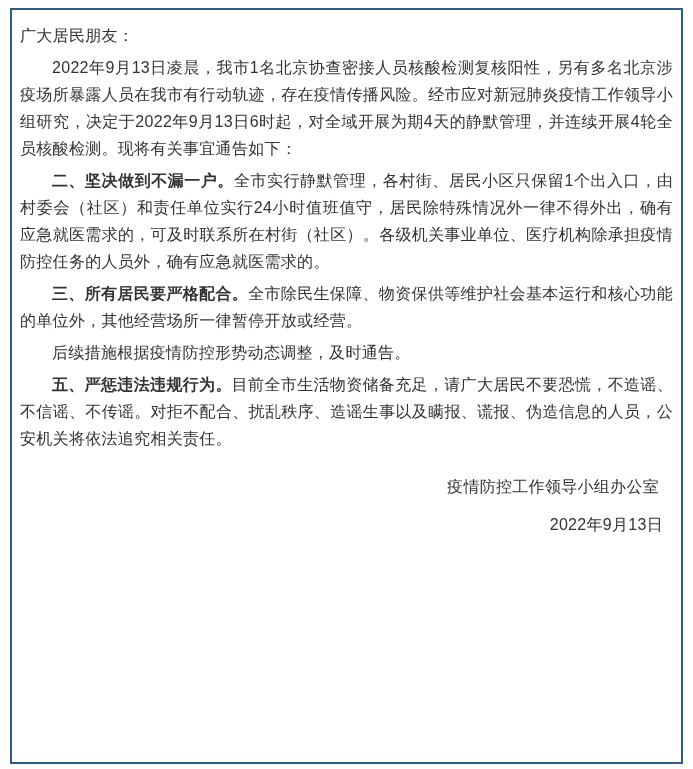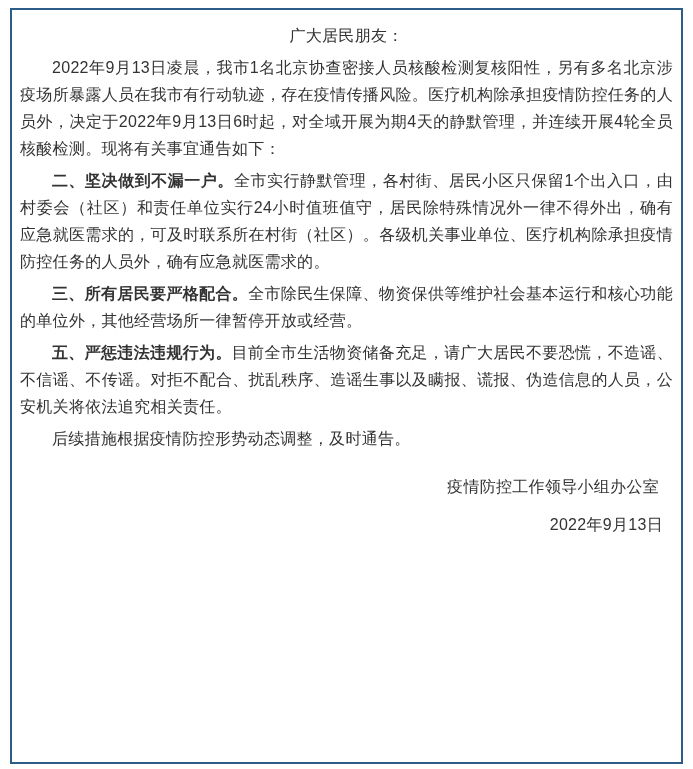--- a/index.html
+++ b/index.html
@@ -24,21 +24,20 @@
     font-size: 16px;
     line-height: 27px;
     letter-spacing: 0.3px;
     overflow: hidden;
   }
   .doc p {
     margin: 0 0 5px 0;
   }
   .salutation {
     text-indent: 0;
-    text-align: center;
   }
   .para {
     text-indent: 2em;
     text-align: justify;
   }
   .sec-heading {
     font-weight: bold;
   }
   .signature {
     margin-top: 18px;
@@ -49,30 +48,30 @@
   .sig-line2 { padding-right: 14px; }
   .sig-date  { padding-right: 10px; }
 </style>
 </head>
 <body>
 
 <div class="doc">
 
   <p class="salutation">广大居民朋友：</p>
 
-  <p class="para">2022年9月13日凌晨，我市1名北京协查密接人员核酸检测复核阳性，另有多名北京涉疫场所暴露人员在我市有行动轨迹，存在疫情传播风险。医疗机构除承担疫情防控任务的人员外，决定于2022年9月13日6时起，对全域开展为期4天的静默管理，并连续开展4轮全员核酸检测。现将有关事宜通告如下：</p>
+  <p class="para">2022年9月13日凌晨，我市1名北京协查密接人员核酸检测复核阳性，另有多名北京涉疫场所暴露人员在我市有行动轨迹，存在疫情传播风险。经市应对新冠肺炎疫情工作领导小组研究，决定于2022年9月13日6时起，对全域开展为期4天的静默管理，并连续开展4轮全员核酸检测。现将有关事宜通告如下：</p>
 
 
   <p class="para"><span class="sec-heading">二、坚决做到不漏一户。</span><span>全市实行静默管理，各村街、居民小区只保留1个出入口，由村委会（社区）和责任单位实行24小时值班值守，居民除特殊情况外一律不得外出，确有应急就医需求的，可及时联系所在村街（社区）。各级机关事业单位、医疗机构除承担疫情防控任务的人员外，确有应急就医需求的。</span></p>
 
   <p class="para"><span class="sec-heading">三、所有居民要严格配合。</span><span>全市除民生保障、物资保供等维护社会基本运行和核心功能的单位外，其他经营场所一律暂停开放或经营。</span></p>
 
 
+  <p class="para">后续措施根据疫情防控形势动态调整，及时通告。</p>
+
   <p class="para"><span class="sec-heading">五、严惩违法违规行为。</span><span>目前全市生活物资储备充足，请广大居民不要恐慌，不造谣、不信谣、不传谣。对拒不配合、扰乱秩序、造谣生事以及瞒报、谎报、伪造信息的人员，公安机关将依法追究相关责任。</span></p>
-
-  <p class="para">后续措施根据疫情防控形势动态调整，及时通告。</p>
 
   <div class="signature">
     <p class="sig-line2">疫情防控工作领导小组办公室</p>
     <p class="sig-date">2022年9月13日</p>
   </div>
 
 </div>
 
 </body></html>

